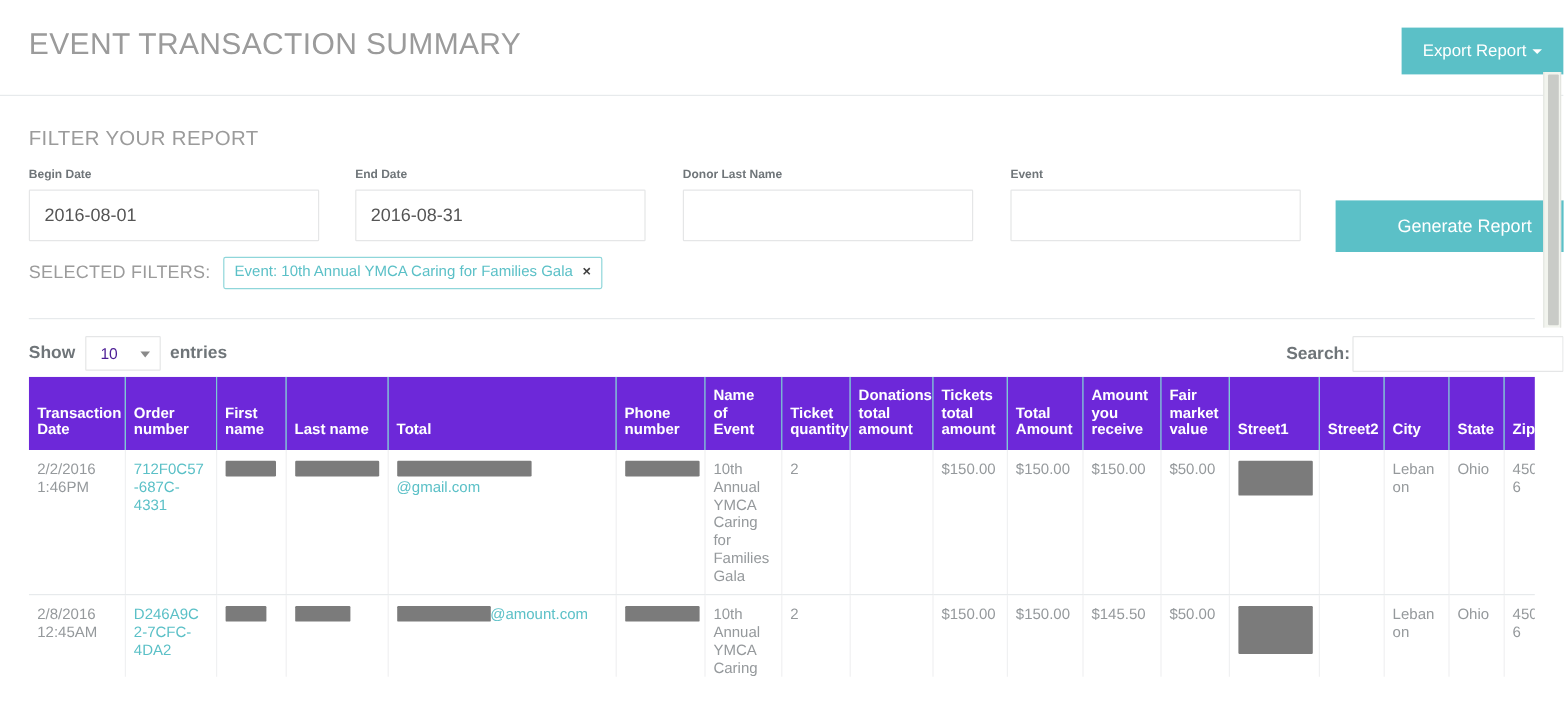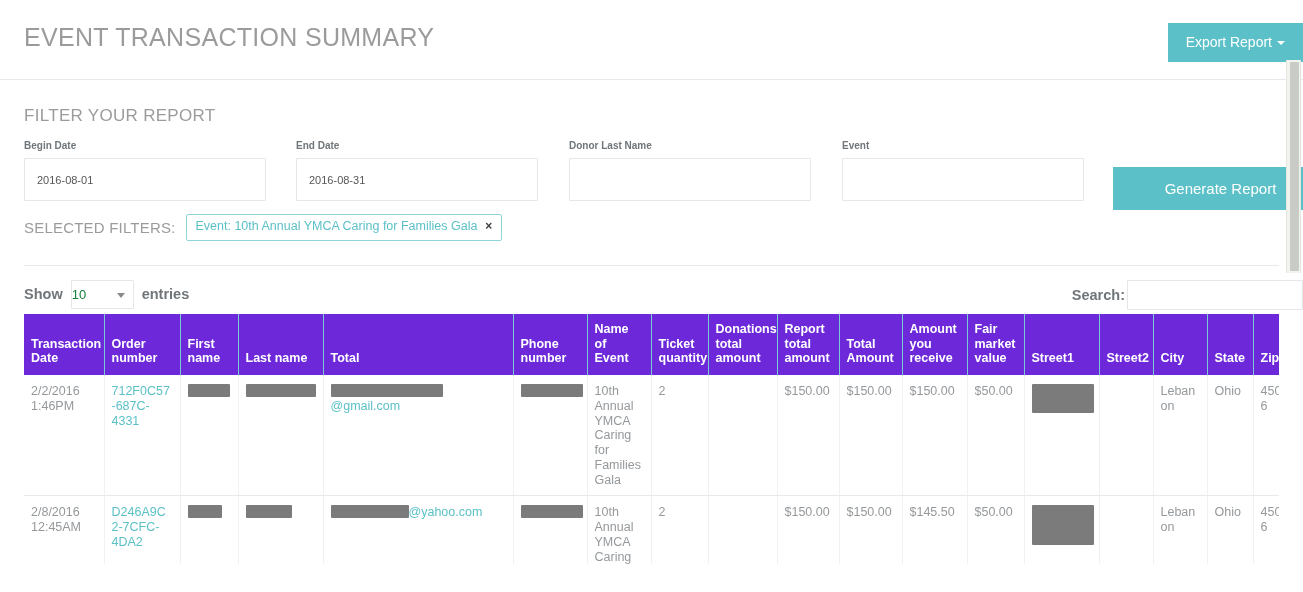--- a/index.html
+++ b/index.html
@@ -92,21 +92,21 @@
     font-weight: bold;
     color: #6f7579;
     margin-bottom: 7px;
   }
   .field-input {
     display: block;
     box-sizing: border-box;
     height: 43px;
     border: 1px solid #e5e6e7;
     background: #ffffff;
-    font-size: 11px;
+    font-size: 15px;
     color: #555;
     padding: 0 12px;
     font-family: "Liberation Sans", sans-serif;
     border-radius: 1px;
   }
   .f-begin  { left: 0px;   width: 242px; }
   .f-end    { left: 272px; width: 242px; }
   .f-donor  { left: 545px; width: 242px; }
   .f-event  { left: 818px; width: 242px; }
   .f-begin .field-input,
@@ -186,22 +186,23 @@
   .show-entries .txt { margin-right: 8px; }
   .show-entries .txt2 { margin-left: 8px; }
   .entries-select {
     appearance: none;
     -webkit-appearance: none;
     border: 1px solid #e5e6e7;
     background: #ffffff;
     height: 29px;
     width: 63px;
     font-size: 13px;
-    color: #15803d;
-    font-family: "Liberation Sans", sans-serif;
+    color: #4c1d95;
+    font-family: "Liberation Sans", sans-serif;
+    padding-left: 12px;
     border-radius: 1px;
   }
   .select-wrap { position: relative; display: inline-block; }
   .select-caret {
     position: absolute;
     right: 9px;
     top: 13px;
     width: 0; height: 0;
     border-left: 4px solid transparent;
     border-right: 4px solid transparent;
@@ -393,21 +394,21 @@
         <tr>
           <th class="c-date">Transaction Date</th>
           <th class="c-order">Order number</th>
           <th class="c-first">First name</th>
           <th class="c-last">Last name</th>
           <th class="c-email">Total</th>
           <th class="c-phone">Phone number</th>
           <th class="c-event">Name of Event</th>
           <th class="c-tq">Ticket quantity</th>
           <th class="c-dta">Donations total amount</th>
-          <th class="c-tta">Report total amount</th>
+          <th class="c-tta">Tickets total amount</th>
           <th class="c-total">Total Amount</th>
           <th class="c-ayr">Amount you receive</th>
           <th class="c-fmv">Fair market value</th>
           <th class="c-s1">Street1</th>
           <th class="c-s2">Street2</th>
           <th class="c-city">City</th>
           <th class="c-state">State</th>
           <th class="c-zip">Zip</th>
         </tr>
       </thead>
@@ -430,21 +431,21 @@
           <td class="c-s2"></td>
           <td class="c-city">Lebanon</td>
           <td class="c-state">Ohio</td>
           <td class="c-zip">45036</td>
         </tr>
         <tr>
           <td class="c-date">2/8/2016 12:45AM</td>
           <td class="c-order"><a class="cell-link" href="#">D246A9C2-7CFC-4DA2</a></td>
           <td class="c-first"><span class="redact" style="width:34px"></span></td>
           <td class="c-last"><span class="redact" style="width:46px"></span></td>
-          <td class="c-email"><span class="redact" style="width:78px"></span><a class="cell-link" href="#">@yahoo.com</a></td>
+          <td class="c-email"><span class="redact" style="width:78px"></span><a class="cell-link" href="#">@amount.com</a></td>
           <td class="c-phone"><span class="redact" style="width:62px"></span></td>
           <td class="c-event">10th Annual YMCA Caring for Families Gala</td>
           <td class="c-tq">2</td>
           <td class="c-dta"></td>
           <td class="c-tta">$150.00</td>
           <td class="c-total">$150.00</td>
           <td class="c-ayr">$145.50</td>
           <td class="c-fmv">$50.00</td>
           <td class="c-s1"><span class="redact-block" style="width:62px;height:40px"></span></td>
           <td class="c-s2"></td>

